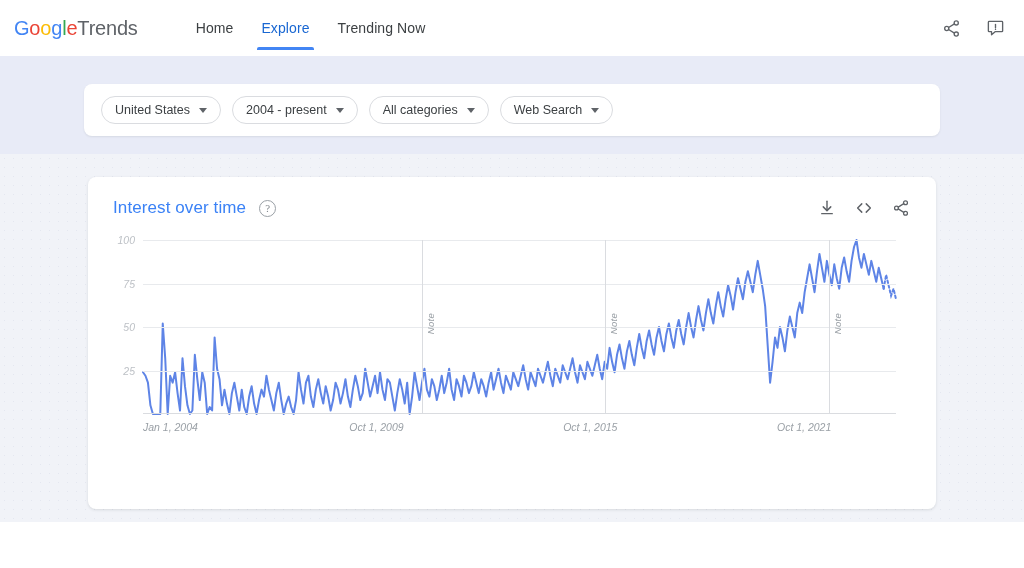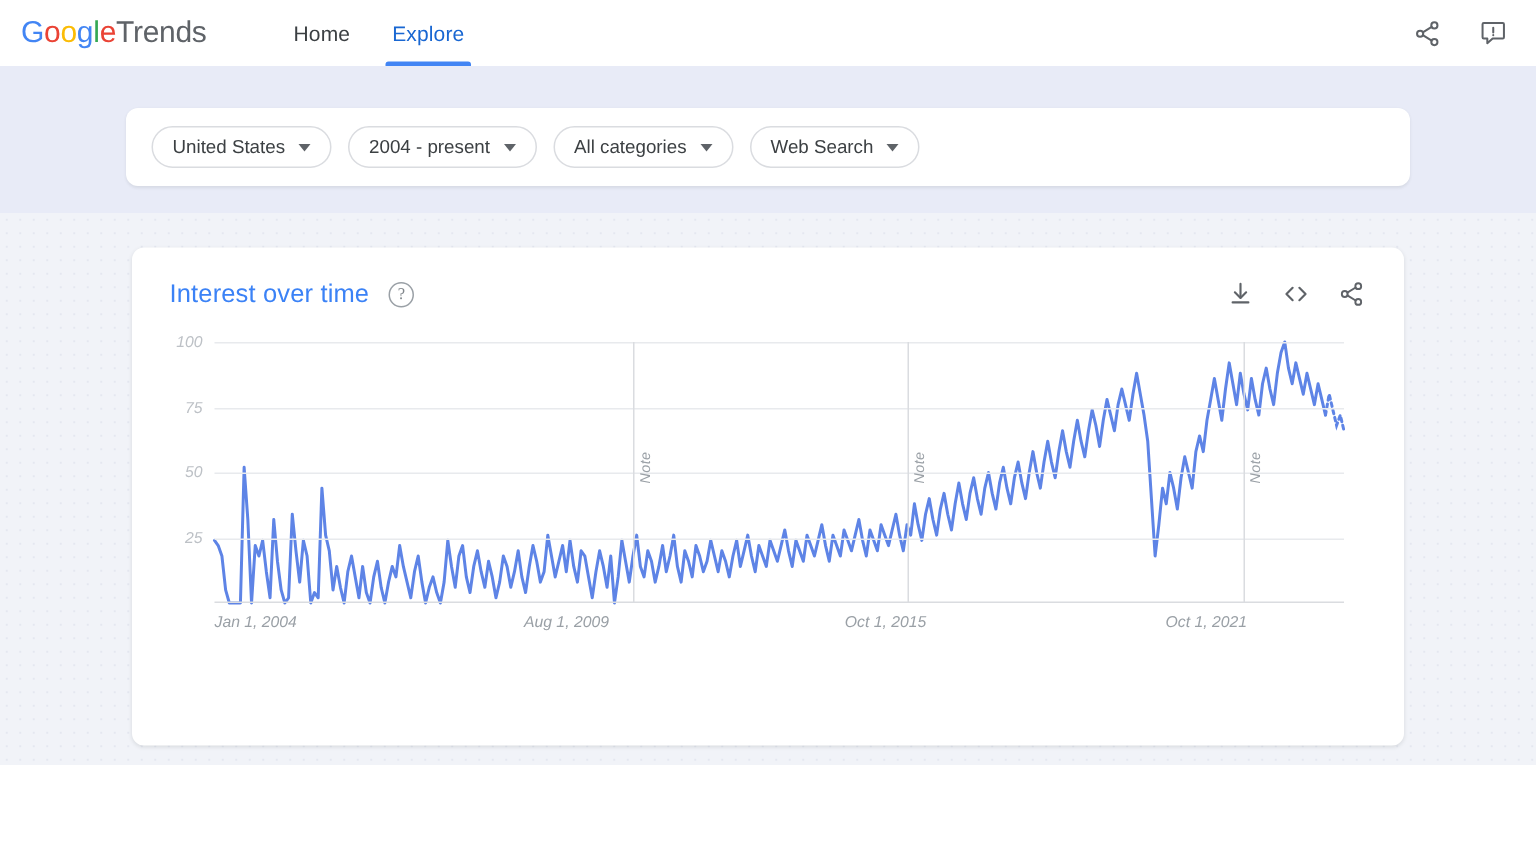--- a/index.html
+++ b/index.html
@@ -5,21 +5,21 @@
   * { box-sizing: border-box; margin: 0; padding: 0; }
   html, body {
     width: 1024px; height: 568px;
     font-family: "Liberation Sans", sans-serif;
     background: #ffffff;
     overflow: hidden;
   }
 
   
   .header {
-    height: 44px; background: #fff;
+    height: 56px; background: #fff;
     display: flex; align-items: center;
     padding: 0 18px 0 14px;
     position: relative; z-index: 5;
   }
   .logo { font-size: 20px; letter-spacing: -0.2px; white-space: nowrap; }
   .logo .b { color: #4285f4; } .logo .r { color: #ea4335; }
   .logo .y { color: #fbbc05; } .logo .g { color: #34a853; }
   .logo .trends { color: #5f6368; font-weight: 400; }
   .nav { display: flex; margin-left: 44px; height: 44px; align-items: center; }
   .nav-item {
@@ -142,20 +142,21 @@
 <body>
 
 <div class="header">
   <div class="logo">
     <span class="b">G</span><span class="r">o</span><span class="y">o</span><span class="b">g</span><span class="g">l</span><span class="r">e</span><span class="trends">Trends</span>
   </div>
 
   <div class="nav">
     <div class="nav-item">Home</div>
     <div class="nav-item active">Explore</div>
+    <div class="nav-item">Trending Now</div>
   </div>
 
   <div class="header-actions">
     <div class="hicon">
       <svg width="19" height="19" viewBox="0 0 24 24" fill="none" stroke="currentColor" stroke-width="1.7" stroke-linecap="round" stroke-linejoin="round">
         <circle cx="18" cy="5" r="2.6"></circle>
           <circle cx="6" cy="12" r="2.6"></circle>
           <circle cx="18" cy="19" r="2.6"></circle>
         <line x1="8.3" y1="10.8" x2="15.7" y2="6.2"></line>
           <line x1="8.3" y1="13.2" x2="15.7" y2="17.8"></line>
@@ -237,21 +238,21 @@
         <div class="axis-base"></div>
       <div class="gridline" style="top: 0px;"></div>
           <div class="ytick" style="top: 0px;">100</div>
           <div class="gridline" style="top: 43.5px;"></div>
           <div class="ytick" style="top: 43.5px;">75</div>
           <div class="gridline" style="top: 87px;"></div>
           <div class="ytick" style="top: 87px;">50</div>
           <div class="gridline" style="top: 130.5px;"></div>
           <div class="ytick" style="top: 130.5px;">25</div>
           <div class="xtick" style="left: 0px;">Jan 1, 2004</div>
-          <div class="xtick" style="left: 206.322px;">Aug 1, 2009</div>
+          <div class="xtick" style="left: 206.322px;">Oct 1, 2009</div>
           <div class="xtick" style="left: 420.174px;">Oct 1, 2015</div>
           <div class="xtick" style="left: 634.026px;">Oct 1, 2021</div>
           <div class="note-line" style="left: 278.61px;"></div>
           <div class="note-lbl" style="left: 281.61px;">Note</div>
           <div class="note-line" style="left: 462.342px;"></div>
           <div class="note-lbl" style="left: 465.342px;">Note</div>
           <div class="note-line" style="left: 685.983px;"></div>
           <div class="note-lbl" style="left: 688.983px;">Note</div>
         </div>
     </div>

